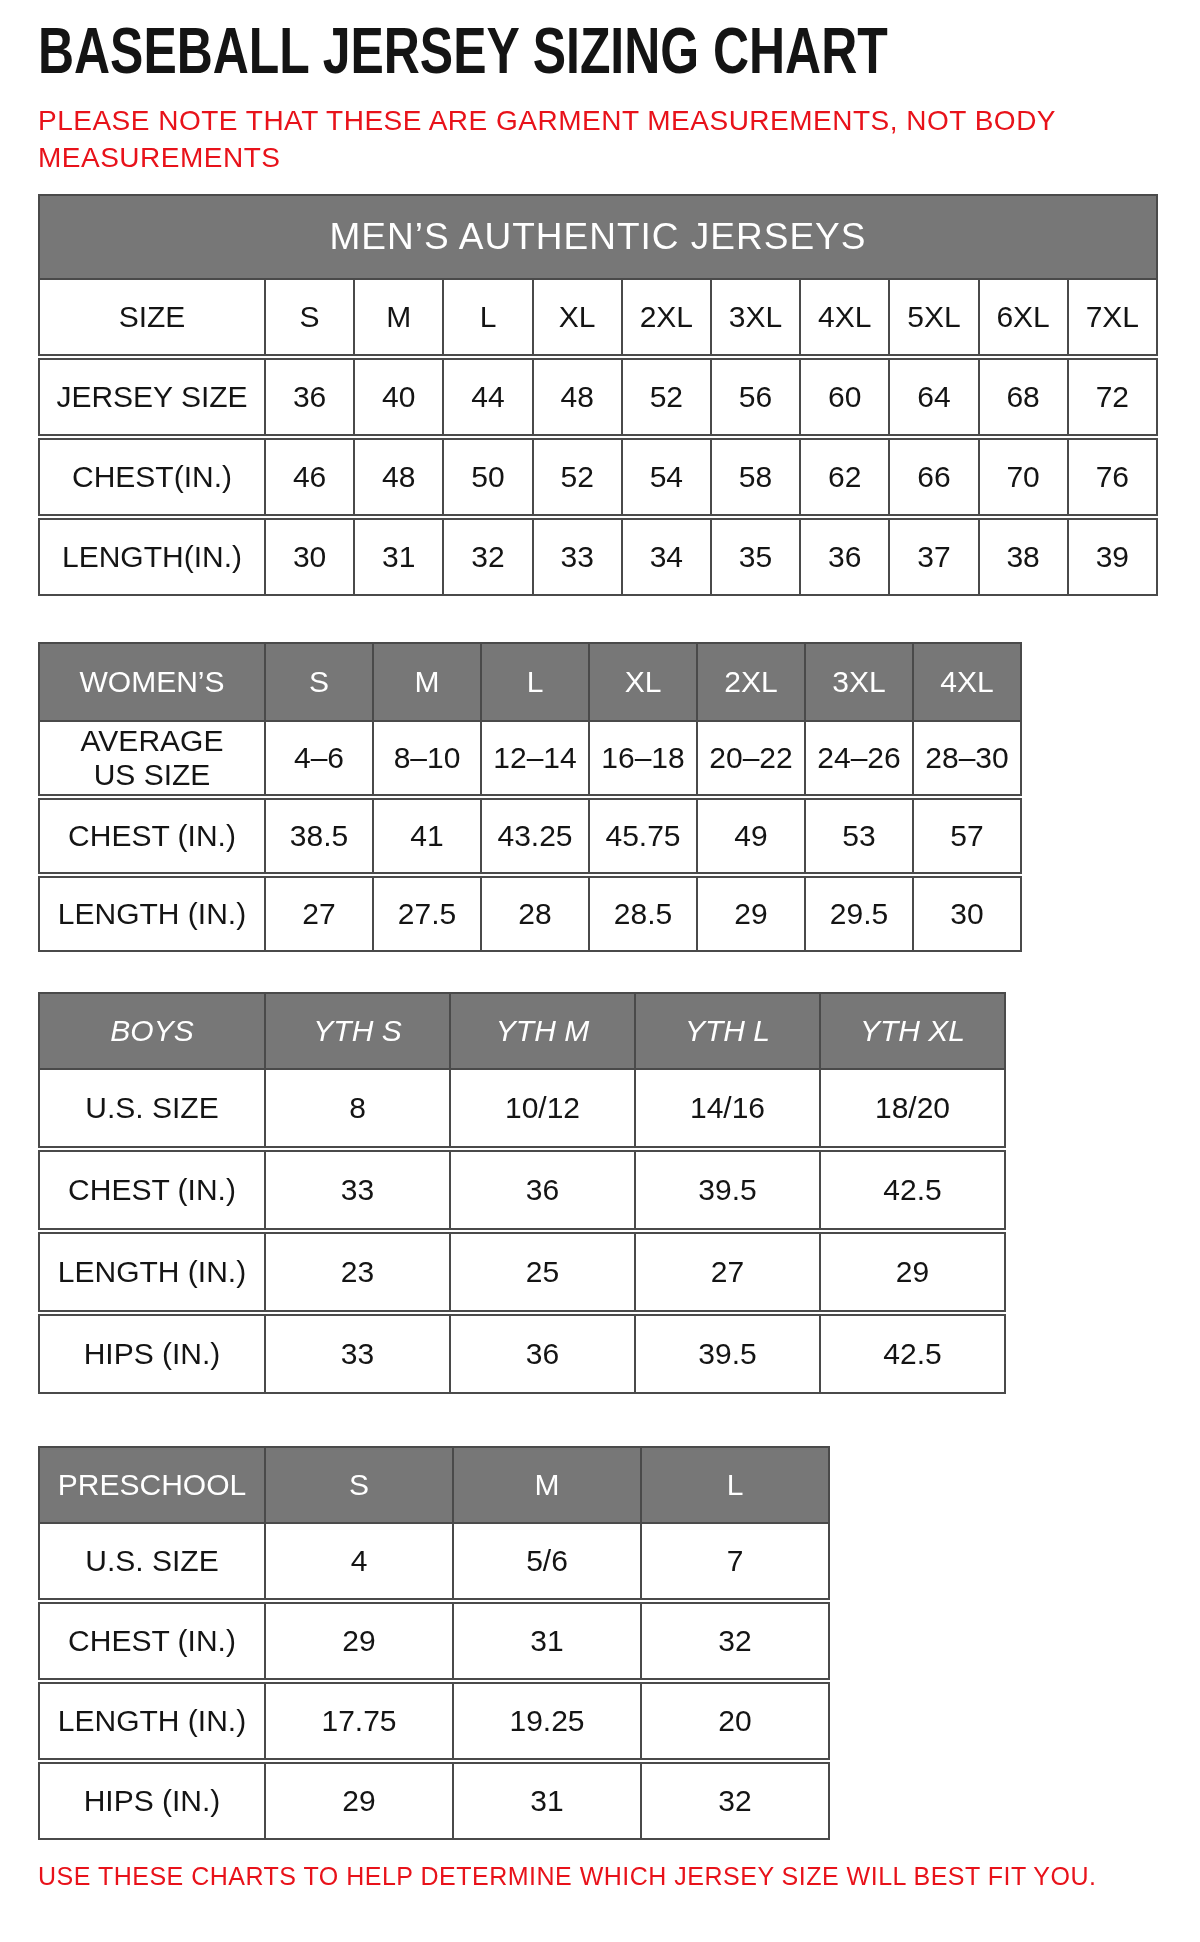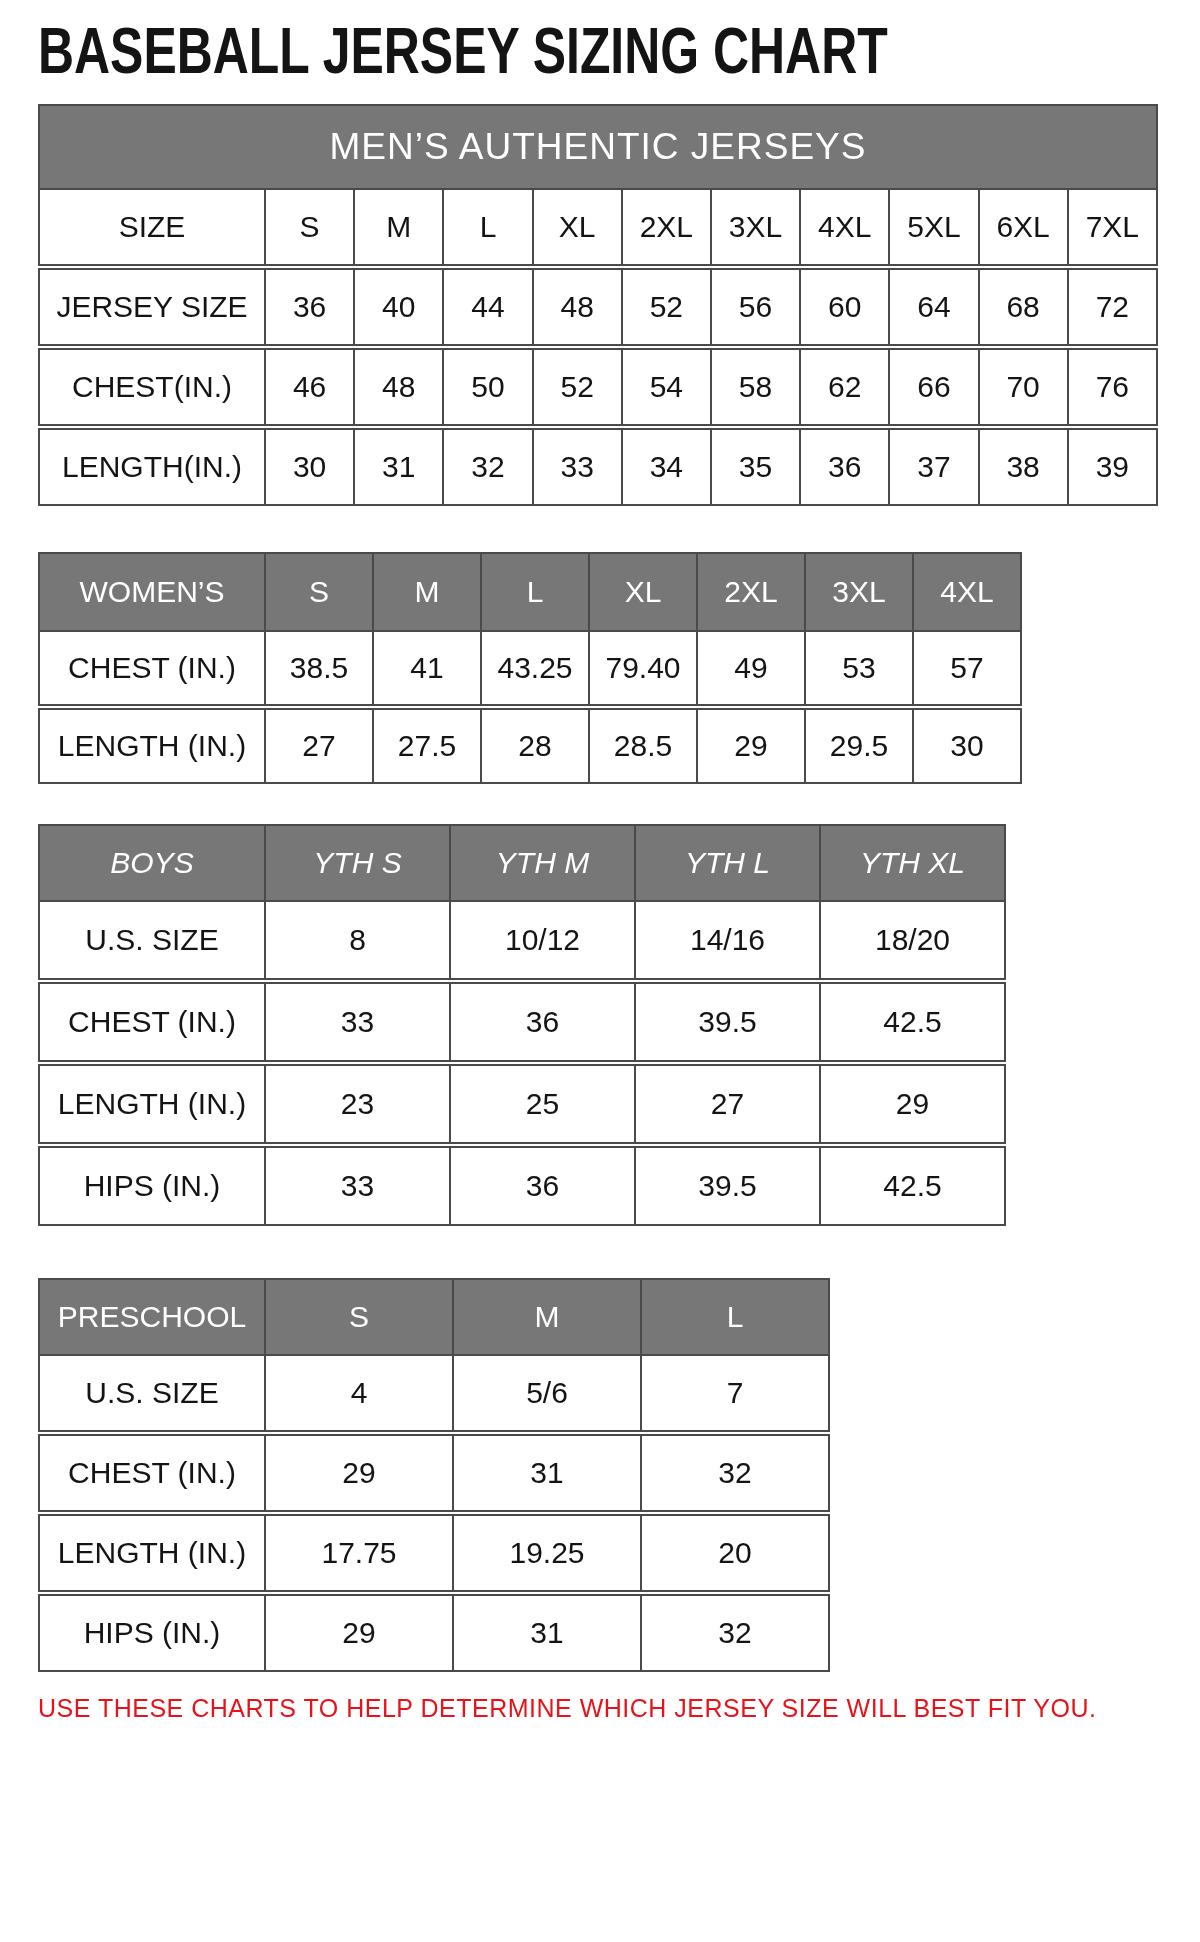--- a/index.html
+++ b/index.html
@@ -44,20 +44,21 @@
 
   .t-preschool{width:792px;margin-top:52px;}
   .t-preschool .hd{height:74px;}
   .t-preschool td{height:74px;}
 </style>
 </head>
 <body>
 
 <div class="page">
   <h1><span class="condense">BASEBALL JERSEY SIZING CHART</span></h1>
+  <p class="note">PLEASE NOTE THAT THESE ARE GARMENT MEASUREMENTS, NOT BODY MEASUREMENTS</p>
   <div id="tables">
       <table class="sz t-mens">
         <colgroup>
           <col class="c-label">
           <col>
           <col>
           <col>
           <col>
           <col>
           <col>
@@ -144,25 +145,36 @@
             <th class="hd">M</th>
             <th class="hd">L</th>
             <th class="hd">XL</th>
             <th class="hd">2XL</th>
             <th class="hd">3XL</th>
             <th class="hd">4XL</th>
           </tr>
         </thead>
         <tbody>
           <tr>
+            <td class="rowlabel">AVERAGE
+US SIZE</td>
+            <td>4–6</td>
+            <td>8–10</td>
+            <td>12–14</td>
+            <td>16–18</td>
+            <td>20–22</td>
+            <td>24–26</td>
+            <td>28–30</td>
+          </tr>
+          <tr>
             <td class="rowlabel">CHEST (IN.)</td>
             <td>38.5</td>
             <td>41</td>
             <td>43.25</td>
-            <td>79.40</td>
+            <td>45.75</td>
             <td>49</td>
             <td>53</td>
             <td>57</td>
           </tr>
           <tr>
             <td class="rowlabel">LENGTH (IN.)</td>
             <td>27</td>
             <td>27.5</td>
             <td>28</td>
             <td>28.5</td>

